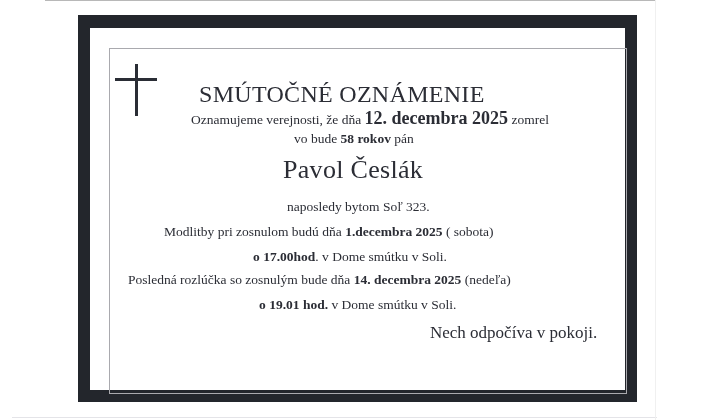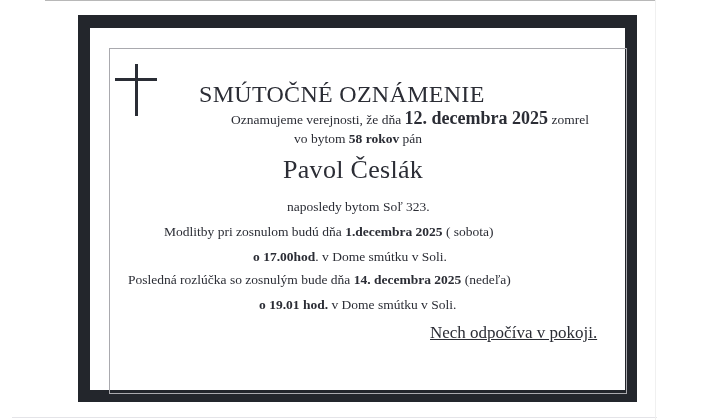--- a/index.html
+++ b/index.html
@@ -30,21 +30,21 @@
   .cross { position: absolute; left: 115px; top: 64px; width: 42px; height: 52px; }
   .cross .v { position: absolute; left: 20px; top: 0; width: 3px; height: 52px; background: #2a2d35; }
   .cross .h { position: absolute; left: 0; top: 14px; width: 42px; height: 3px; background: #2a2d35; }
 
   .txt { position: absolute; white-space: nowrap; font-family: "Liberation Serif", "DejaVu Serif", serif; }
   .title { left: 199px; top: 64px; font-size: 24px; letter-spacing: 0.3px; color: #2b2d35; margin-top: 17px; }
   .line { font-size: 13.5px; color: #2b2d35; }
   .line b { font-weight: bold; }
   .big-date { font-size: 18px; font-weight: bold; }
   .name { left: 283px; top: 155px; font-size: 26px; font-weight: normal; color: #2b2d35; letter-spacing: 0.3px; }
-  .closing { left: 430px; top: 323px; font-size: 17px; color: #2b2d35; text-decoration: underline; }
+  .closing { left: 430px; top: 323px; font-size: 17px; color: #2b2d35; }
 </style>
 </head>
 <body>
 
 <div class="page-edge-top"></div>
 <div class="page-edge-bottom"></div>
 <div class="page-edge-right"></div>
 
 <div class="frame-outer">
   <div class="frame-white">
@@ -52,23 +52,23 @@
   </div>
 </div>
 
 <div class="cross">
   <div class="v"></div>
   <div class="h"></div>
 </div>
 
 <div class="txt title">SMÚTOČNÉ OZNÁMENIE</div>
 
-<div class="txt line" style="left:191px; top:108px;margin-left:40px;"><span>Oznamujeme verejnosti, že dňa </span><span class="big-date">12. decembra 2025</span><span> zomrel</span></div>
+<div class="txt line" style="left:191px; top:108px;"><span>Oznamujeme verejnosti, že dňa </span><span class="big-date">12. decembra 2025</span><span> zomrel</span></div>
 
-<div class="txt line" style="left:294px; top:131px;"><span>vo bytom </span><b>58 rokov</b><span> pán</span></div>
+<div class="txt line" style="left:294px; top:131px;"><span>vo bude </span><b>58 rokov</b><span> pán</span></div>
 
 <div class="txt name">Pavol Česlák</div>
 
 <div class="txt line" style="left:287px; top:199px;">naposledy bytom Soľ 323.</div>
 
 <div class="txt line" style="left:164px; top:224px;"><span>Modlitby pri zosnulom budú dňa </span><b>1.decembra 2025</b><span> ( sobota)</span></div>
 
 <div class="txt line" style="left:253px; top:249px;font-family:Liberation Serif, serif;"><b>o 17.00hod</b><span>. v Dome smútku v Soli.</span></div>
 
 <div class="txt line" style="left:128px; top:272px;"><span>Posledná rozlúčka so zosnulým bude dňa </span><b>14. decembra 2025</b><span> (nedeľa)</span></div>

